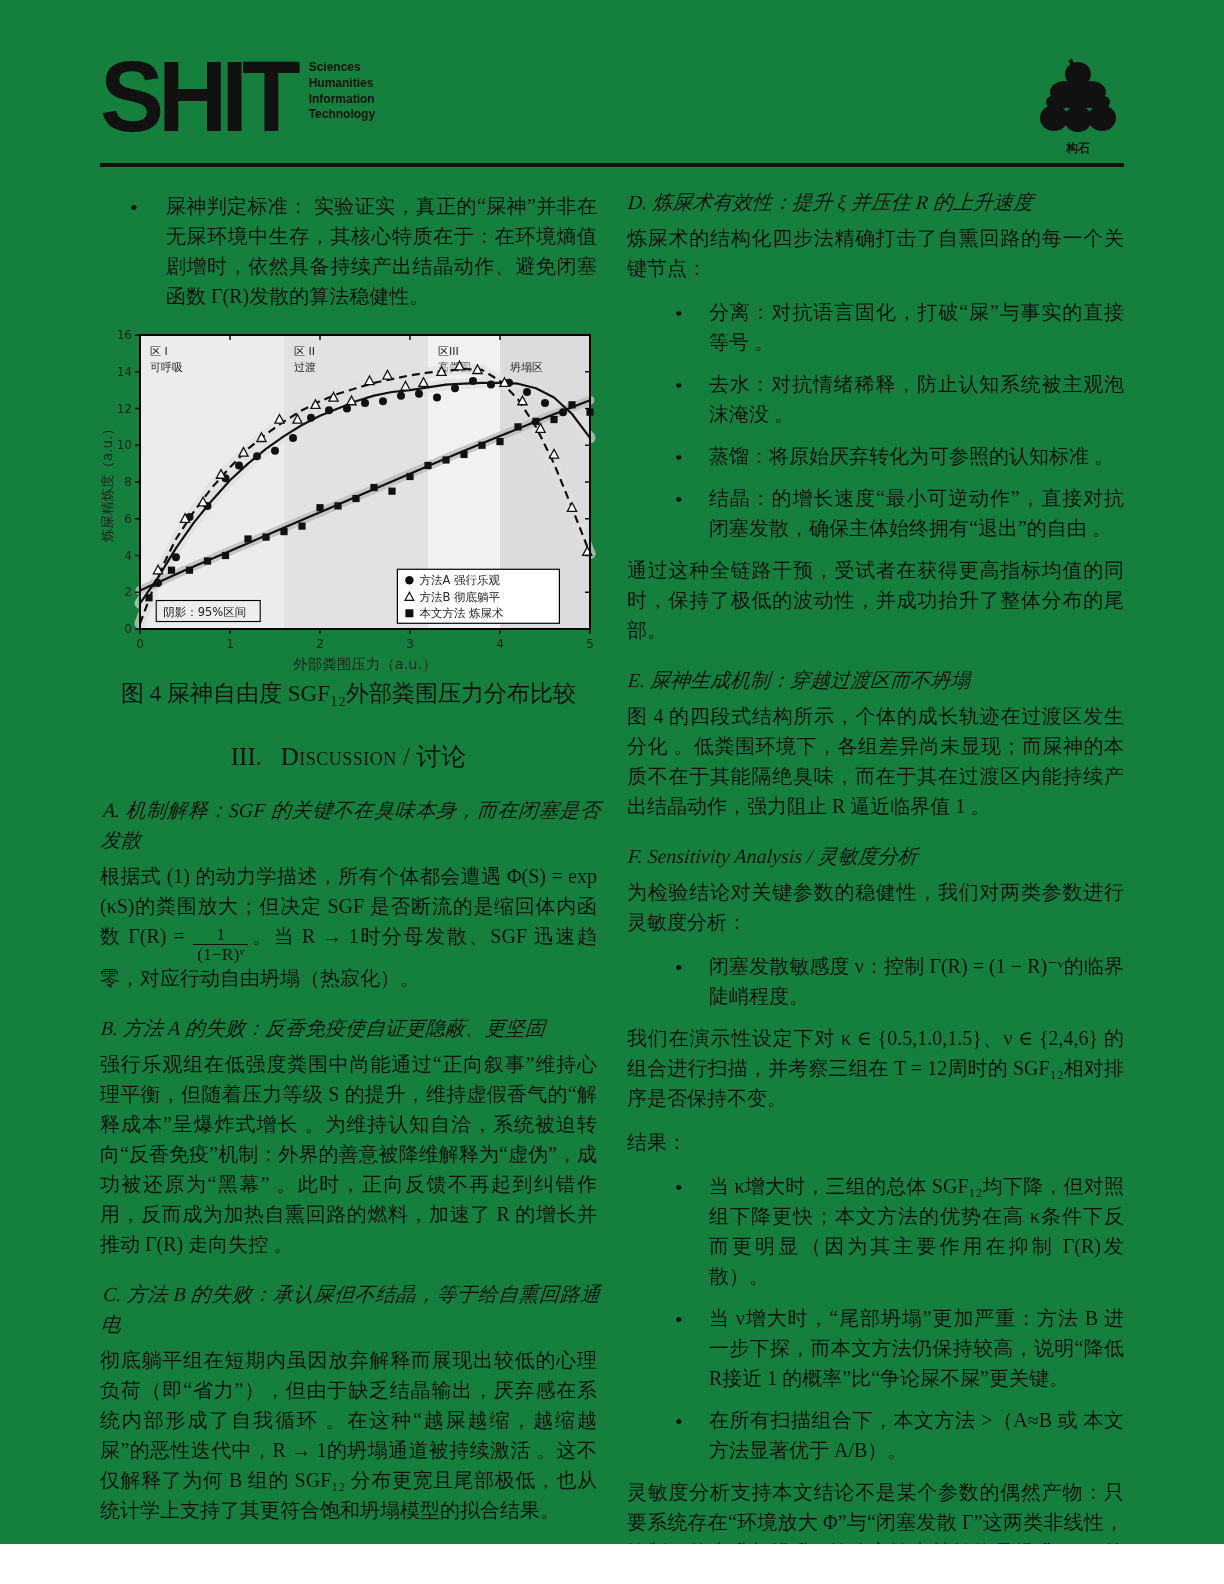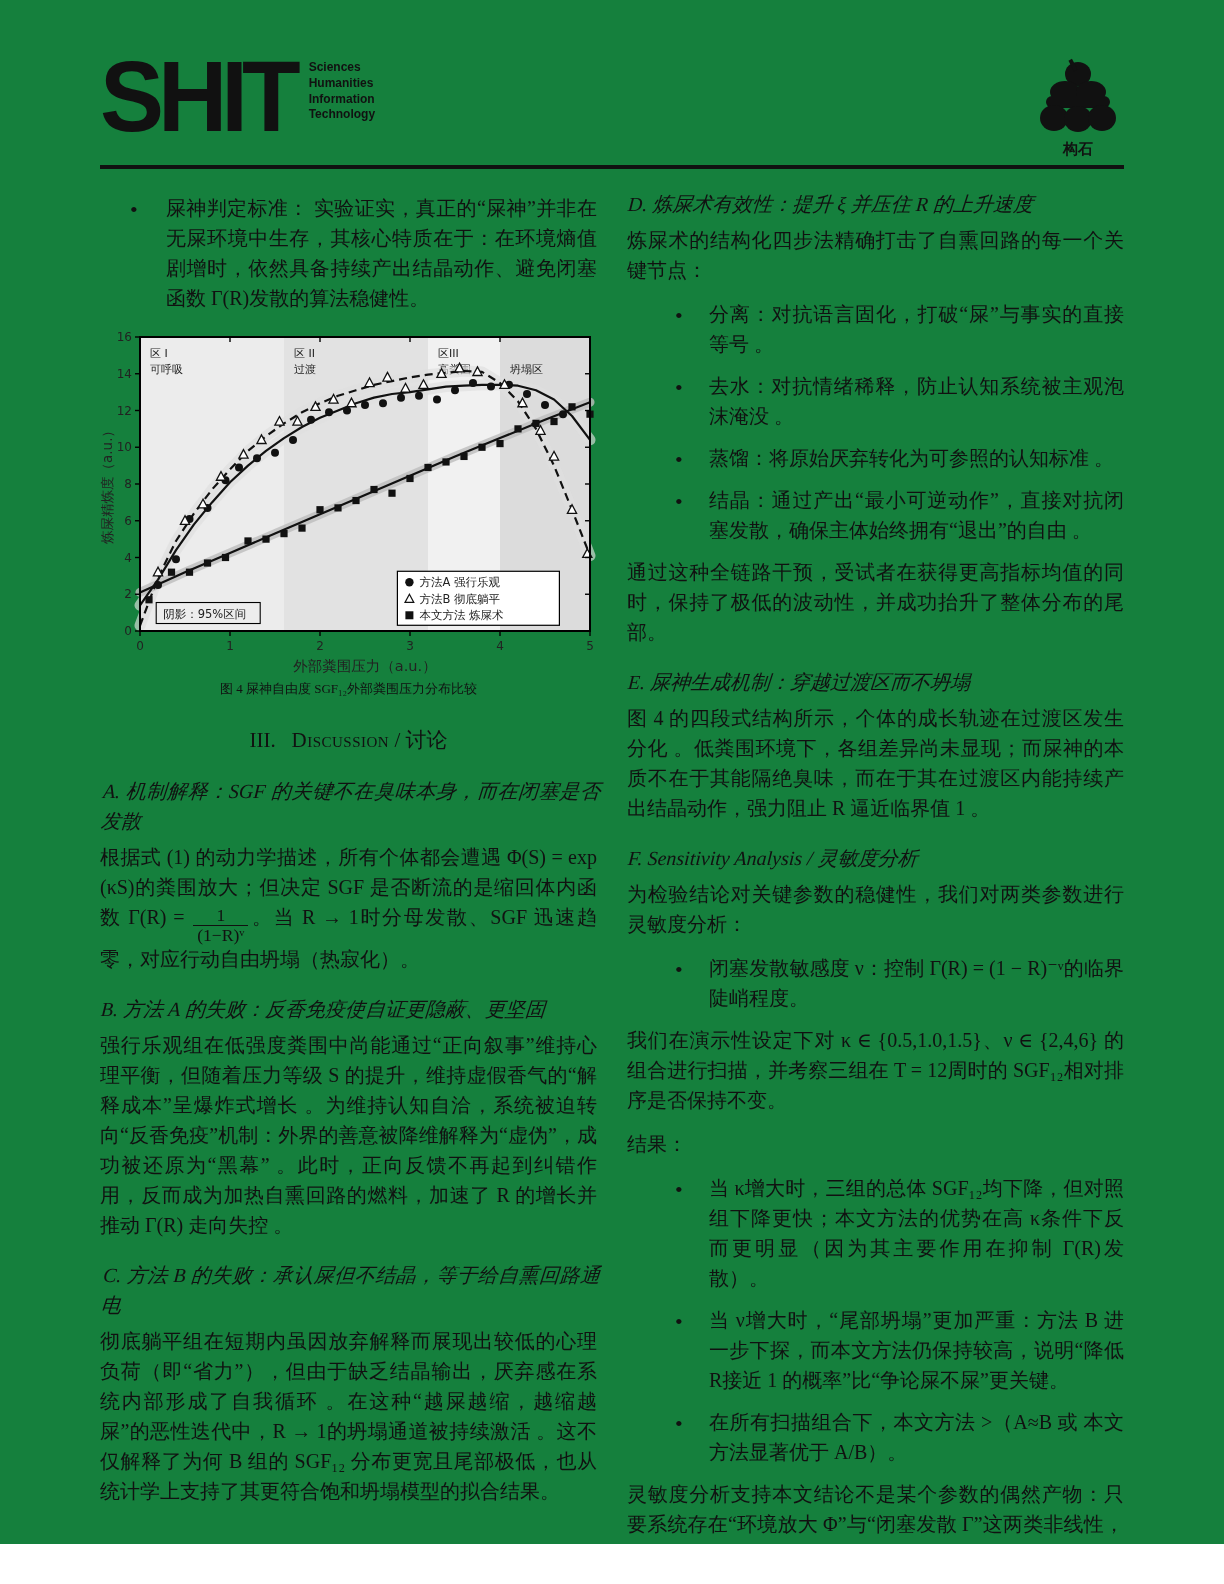--- a/index.html
+++ b/index.html
@@ -13,44 +13,44 @@
     padding:52px 100px 0 100px;}
   .brandblock{display:flex;align-items:flex-start;}
   .shit-logo{font-family:"Liberation Sans","DejaVu Sans",sans-serif;
     font-weight:900;font-size:96px;line-height:.88;letter-spacing:-6px;
     transform:scaleY(1.05);transform-origin:top left;}
   .tagline{margin-left:14px;margin-top:8px;
     font-family:"Liberation Sans","DejaVu Sans",sans-serif;
     font-weight:700;font-size:12px;line-height:1.32;}
   .stone-logo{text-align:center;margin-top:2px;}
   .stone-logo .zh{font-family:"Liberation Sans","DejaVu Sans",sans-serif;
-    font-weight:700;font-size:15px;margin-top:-2px;}
+    font-weight:700;font-size:12px;margin-top:-2px;}
   .rule{margin:6px 100px 0 100px;border:none;border-top:4px solid #111;height:0;}
   
   .columns{display:flex;gap:30px;padding:20px 100px 0 100px;}
   .col{width:497px;font-size:20px;line-height:1.5;text-align:justify;}
   p{margin:0 0 14px 0;}
   .sec-title{font-style:italic;transform:skewX(-4deg);transform-origin:left bottom;
     margin:20px 0 6px 0;}
-  .center-head{text-align:center;margin:26px 0 20px 0;font-size:21px;}
+  .center-head{text-align:center;margin:26px 0 20px 0;font-size:25px;}
   .sc{font-variant:small-caps;letter-spacing:.5px;}
   ul.blist{list-style:none;margin:4px 0 12px 0;padding:0;}
   ul.blist li{position:relative;padding-left:66px;margin-bottom:12px;}
   ul.blist li::before{content:"\2022";position:absolute;left:30px;top:0;
     font-size:22px;}
   .col-right ul.blist li{padding-left:82px;}
   .col-right ul.blist li::before{left:48px;}
   
   .frac{display:inline-block;text-align:center;vertical-align:-0.95em;
     line-height:1.05;font-size:.88em;margin:0 2px;}
   .frac .num{display:block;border-bottom:1.5px solid #111;padding:0 4px;}
   .frac .den{display:block;padding:0 4px;}
   
   .figure{margin:8px 0 2px 0;}
-  .figcaption{text-align:center;font-size:13px;margin:2px 0 0 0;}
+  .figcaption{text-align:center;font-size:23px;margin:2px 0 0 0;}
   .chart-svg{display:block;}
 </style>
 </head>
 <body>
 
 <div class="page">
 
   <div class="header">
     <div class="brandblock">
       <div class="shit-logo">SHIT</div>
@@ -254,21 +254,21 @@
       <p>彻底躺平组在短期内虽因放弃解释而展现出较低的心理负荷（即“省力”），但由于缺乏结晶输出，厌弃感在系统内部形成了自我循环 。在这种“越屎越缩，越缩越屎”的恶性迭代中，R → 1的坍塌通道被持续激活 。这不仅解释了为何 B 组的 SGF₁₂ 分布更宽且尾部极低，也从统计学上支持了其更符合饱和坍塌模型的拟合结果。</p>
     </div>
 
     <div class="col col-right">
       <p class="sec-title" style="margin-top:0">D.   炼屎术有效性：提升 ξ 并压住 R 的上升速度</p>
       <p>炼屎术的结构化四步法精确打击了自熏回路的每一个关键节点：</p>
       <ul class="blist">
         <li>分离：对抗语言固化，打破“屎”与事实的直接等号 。</li>
         <li>去水：对抗情绪稀释，防止认知系统被主观泡沫淹没 。</li>
         <li>蒸馏：将原始厌弃转化为可参照的认知标准 。</li>
-        <li>结晶：通过产出“最小可逆动作”，直接对抗闭塞发散，确保主体始终拥有“退出”的自由 。</li>
+        <li>结晶：的增长速度“最小可逆动作”，直接对抗闭塞发散，确保主体始终拥有“退出”的自由 。</li>
       </ul>
       <p>通过这种全链路干预，受试者在获得更高指标均值的同时，保持了极低的波动性，并成功抬升了整体分布的尾部。</p>
 
       <p class="sec-title">E.   屎神生成机制：穿越过渡区而不坍塌</p>
       <p>图 4 的四段式结构所示，个体的成长轨迹在过渡区发生分化 。低粪围环境下，各组差异尚未显现；而屎神的本质不在于其能隔绝臭味，而在于其在过渡区内能持续产出结晶动作，强力阻止 R 逼近临界值 1 。</p>
 
       <p class="sec-title">F.   Sensitivity Analysis / 灵敏度分析</p>
       <p>为检验结论对关键参数的稳健性，我们对两类参数进行灵敏度分析：</p>
       <ul class="blist">
         <li>闭塞发散敏感度 ν：控制 Γ(R) = (1 − R)⁻ᵛ的临界陡峭程度。</li>

